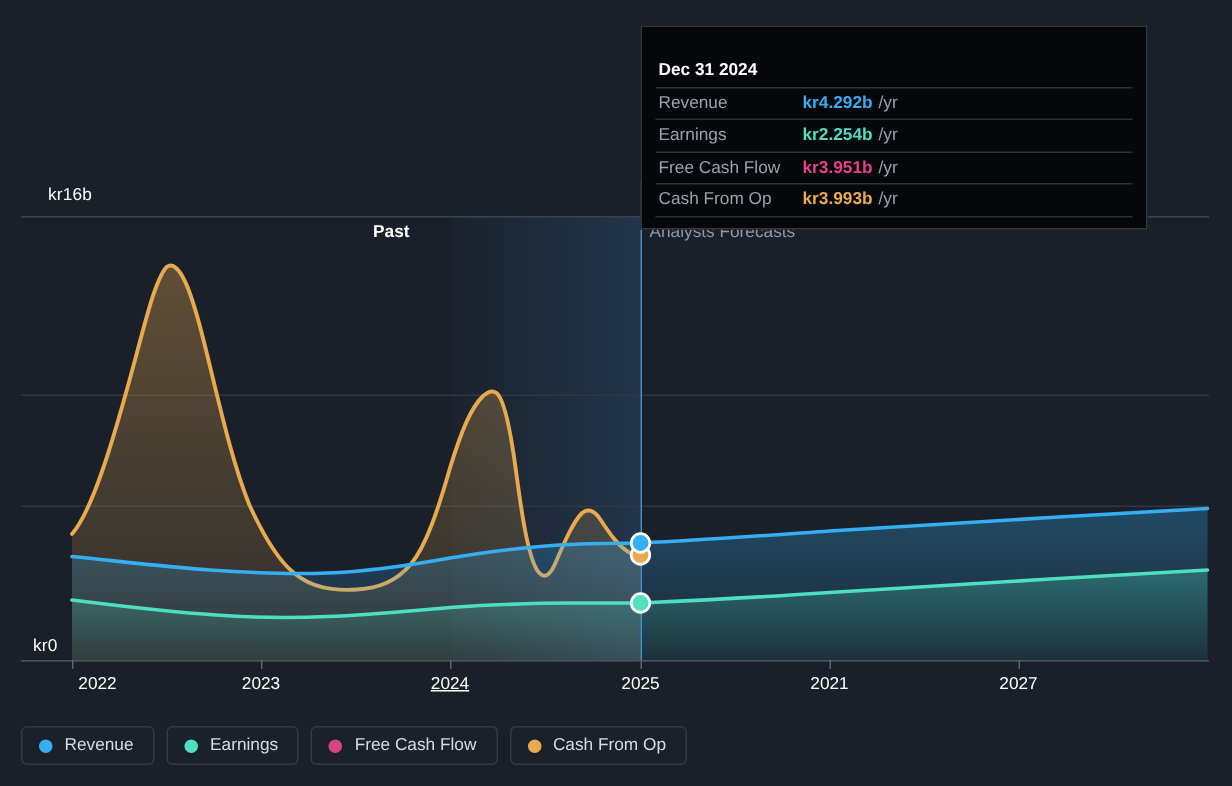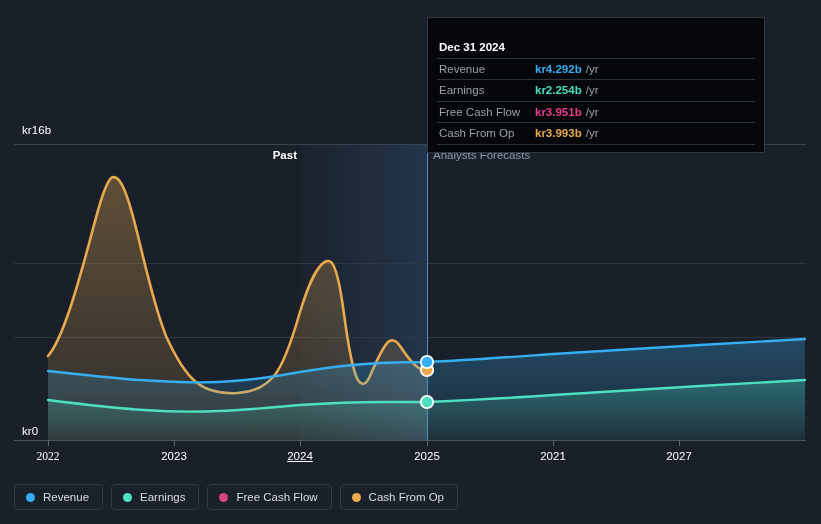--- a/index.html
+++ b/index.html
@@ -15,40 +15,40 @@
   .plot-svg{position:absolute;left:0;top:0;width:821px;height:524px;}
 
   
   .y-label{
     position:absolute;
     color:#ffffff;
     font-size:11.5px;
     letter-spacing:.1px;
     white-space:nowrap;
   }
-  #y-top{left:22px;top:124px;}
+  #y-top{left:32px;top:124px;}
   #y-bottom{left:22px;top:425px;}
 
   .x-label{
     position:absolute;
     color:#ffffff;
     font-size:11.5px;
     top:450px;
     transform:translateX(-50%);
     white-space:nowrap;
   }
 
   
   .band-text{
     position:absolute;
     top:149px;
     font-size:11.5px;
     white-space:nowrap;
   }
-  #past-label{color:#ffffff;font-weight:bold;right:524px;}
+  #past-label{color:#ffffff;font-weight:bold;right:548px;}
   #forecast-label{color:#8e98a6;left:433px;text-align:center;}
 
   
   #tooltip{
     position:absolute;
     left:427px;top:17px;
     width:338px;
     background:#05070a;
     border:1px solid #32373f;
     box-sizing:border-box;
@@ -193,21 +193,21 @@
       <circle cx="427" cy="362" r="6.2" fill="#35aef2" stroke="#ffffff" stroke-width="1.8"></circle>
     </g>
     <g>
       <circle cx="427" cy="402" r="6.2" fill="#4ddfc0" stroke="#ffffff" stroke-width="1.8"></circle>
     </g>
   </svg>
 
   <div class="y-label" id="y-top">kr16b</div>
   <div class="y-label" id="y-bottom">kr0</div>
 
-  <div class="x-label" style="left:48px;font-family:Liberation Serif, serif;">2022</div>
+  <div class="x-label" style="left:65px;">2022</div>
   <div class="x-label" style="left:174px;text-align:right;">2023</div>
   <div class="x-label" style="left:300px;text-decoration:underline;">2024</div>
   <div class="x-label" style="left:427px;">2025</div>
   <div class="x-label" style="left:553px;">2021</div>
   <div class="x-label" style="left:679px;">2027</div>
 
   <div class="band-text" id="past-label">Past</div>
   <div class="band-text" id="forecast-label">Analysts Forecasts</div>
 
   <div id="tooltip">

